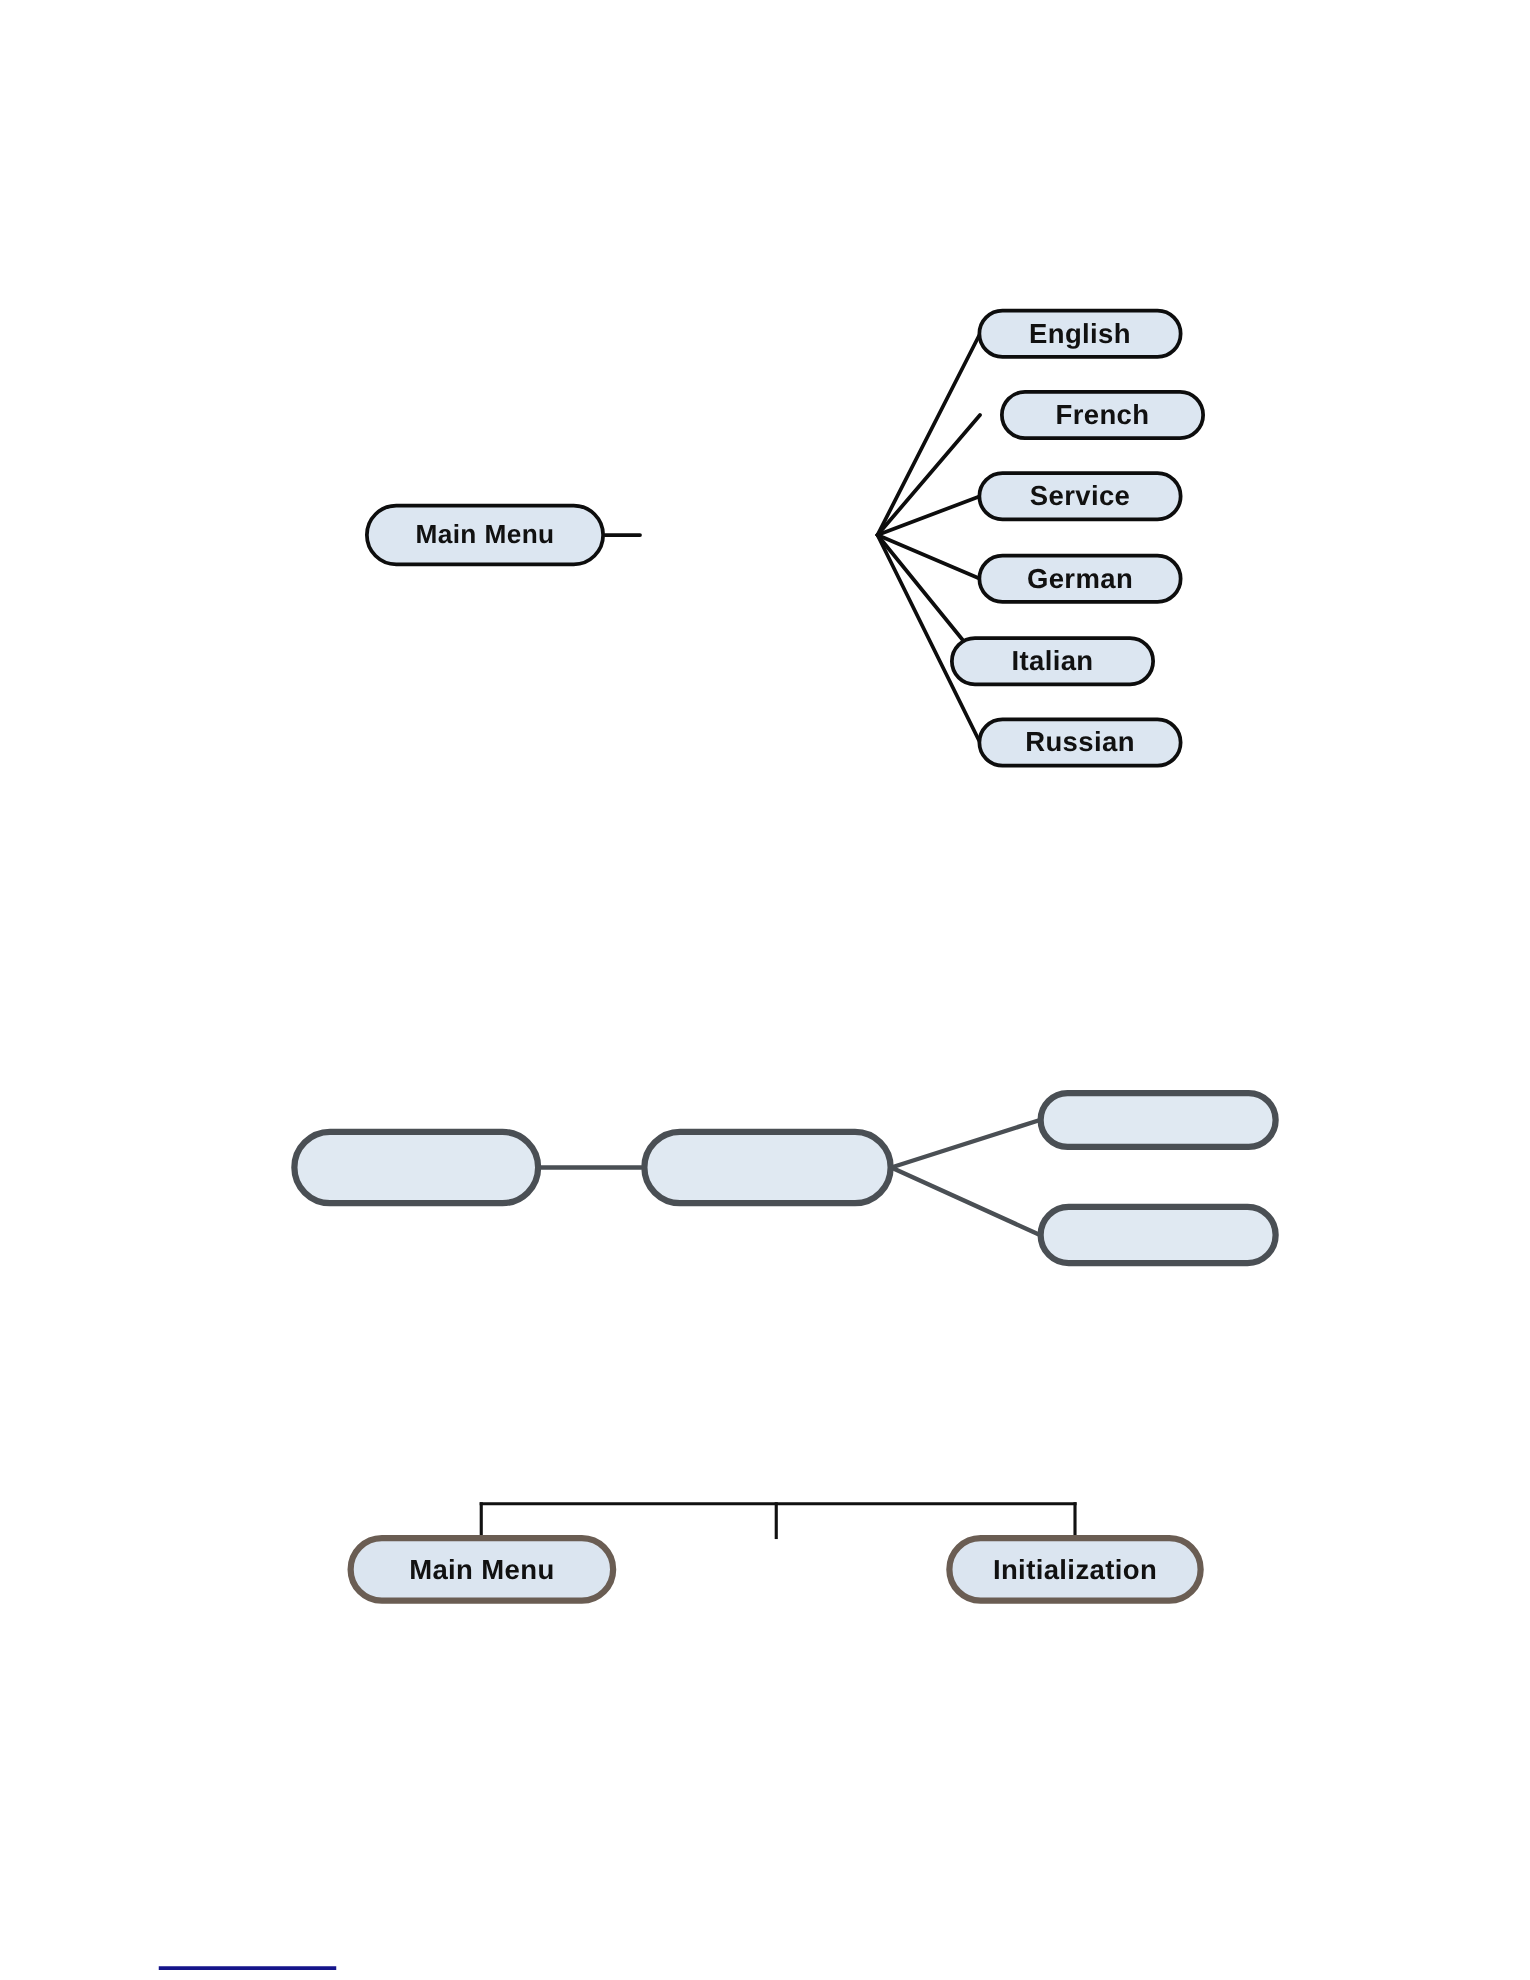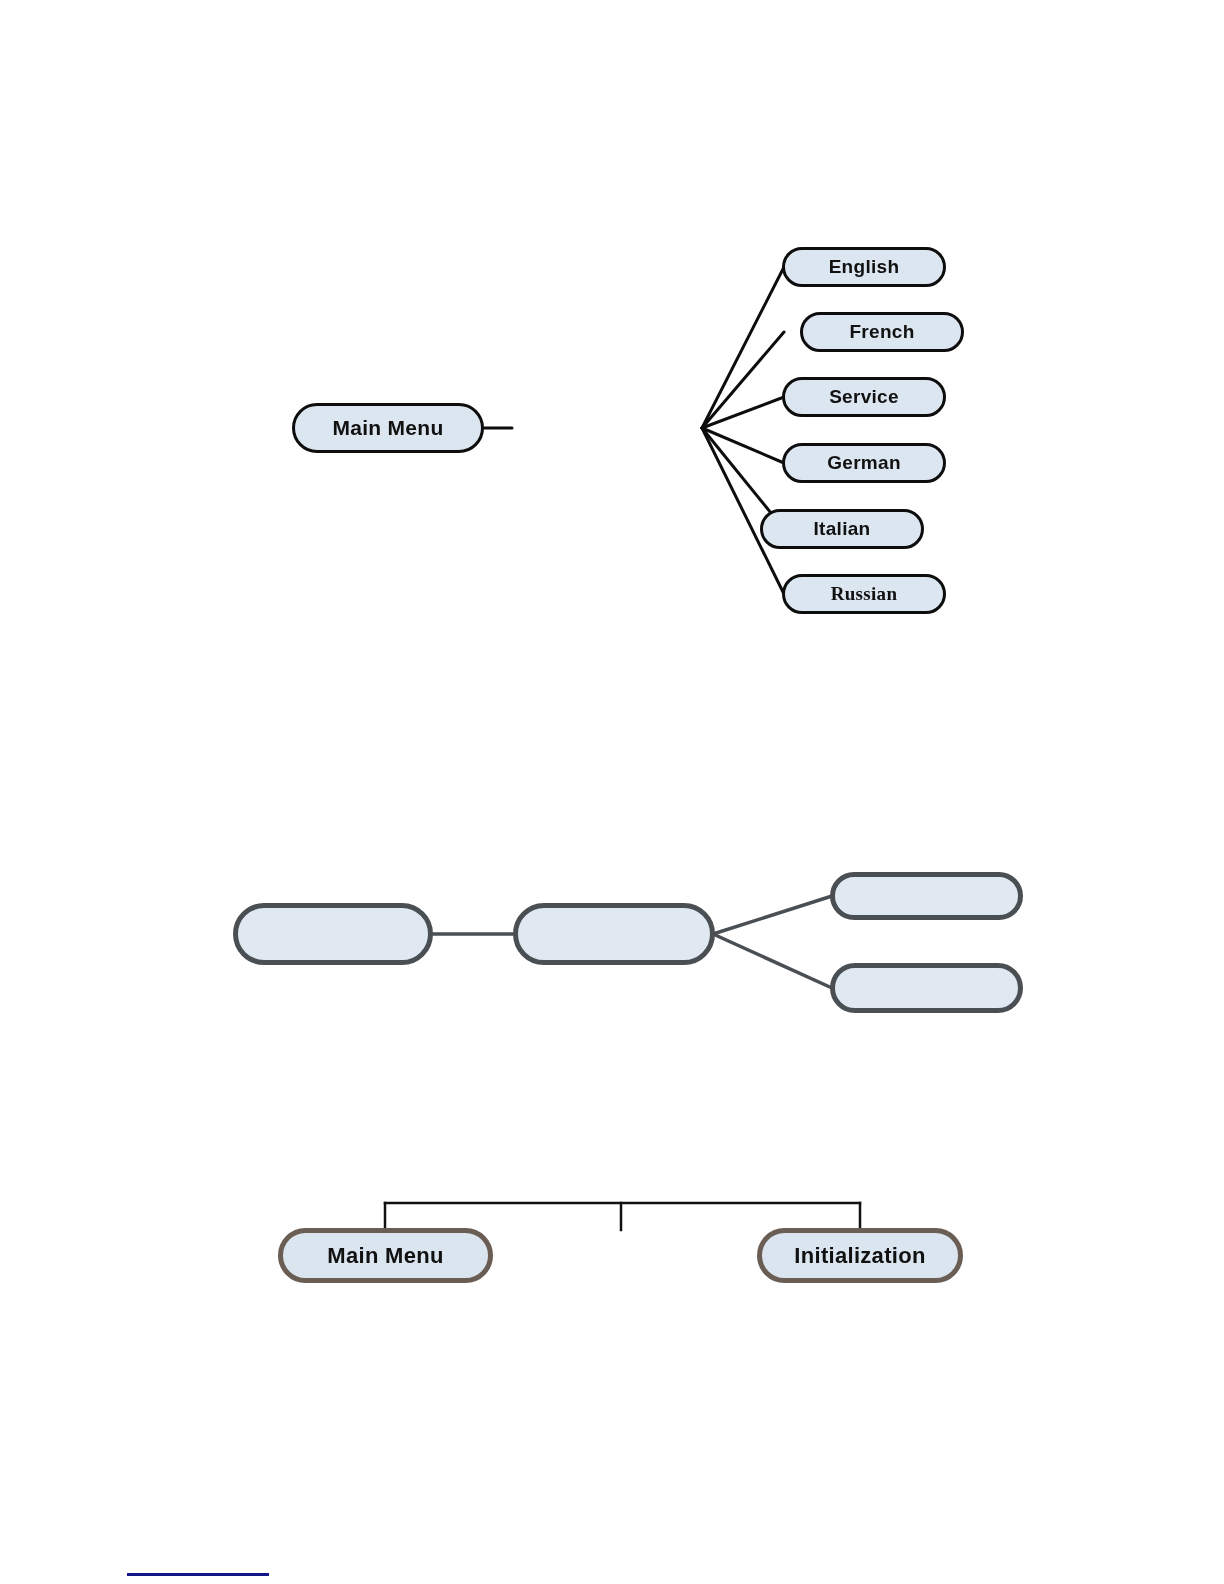--- a/index.html
+++ b/index.html
@@ -17,21 +17,21 @@
     box-sizing:border-box;
     display:flex;align-items:center;justify-content:center;
     border-radius:999px;
     font-weight:bold;
     color:#111111;
     z-index:1;
     letter-spacing:.3px;
     white-space:nowrap;
   }
   .d1{background:#dce6f1;border:3px solid #0d0d0d;font-size:21px;}
-  .d1.small{font-size:19px;border-width:3px;}
+  .d1.small{font-size:22px;border-width:3px;}
   .d2{background:#e0e9f2;border:5px solid #4a4f54;}
   .d3{background:#dbe5f0;border:5px solid #6a5d53;font-size:22px;}
   .footer-underline{
     position:absolute;left:127px;top:1573px;width:142px;height:3px;
     background:#15158a;z-index:1;cursor:pointer;
   }
 </style>
 </head>
 <body>
 
@@ -62,21 +62,21 @@
       <line x1="860" y1="1203" x2="860" y2="1230"></line>
     </g>
   </svg>
 
   <div class="pill d1" style="left:292px;top:403px;width:192px;height:50px;">Main Menu</div>
   <div class="pill d1 small" style="left:782px;top:247px;width:164px;height:40px;">English</div>
   <div class="pill d1 small" style="left:800px;top:312px;width:164px;height:40px;">French</div>
   <div class="pill d1 small" style="left:782px;top:377px;width:164px;height:40px;">Service</div>
   <div class="pill d1 small" style="left:782px;top:443px;width:164px;height:40px;">German</div>
   <div class="pill d1 small" style="left:760px;top:509px;width:164px;height:40px;">Italian</div>
-  <div class="pill d1 small" style="left:782px;top:574px;width:164px;height:40px;font-family:Liberation Serif, serif;">Russian</div>
+  <div class="pill d1 small" style="left:782px;top:574px;width:164px;height:40px;">Russian</div>
 
   <div class="pill d2" style="left:233px;top:903px;width:200px;height:62px;"></div>
   <div class="pill d2" style="left:513px;top:903px;width:202px;height:62px;"></div>
   <div class="pill d2" style="left:830px;top:872px;width:193px;height:48px;"></div>
   <div class="pill d2" style="left:830px;top:963px;width:193px;height:50px;"></div>
 
   <div class="pill d3" style="left:278px;top:1228px;width:215px;height:55px;">Main Menu</div>
   <div class="pill d3" style="left:757px;top:1228px;width:206px;height:55px;">Initialization</div>
 
   <div class="footer-underline"></div>

